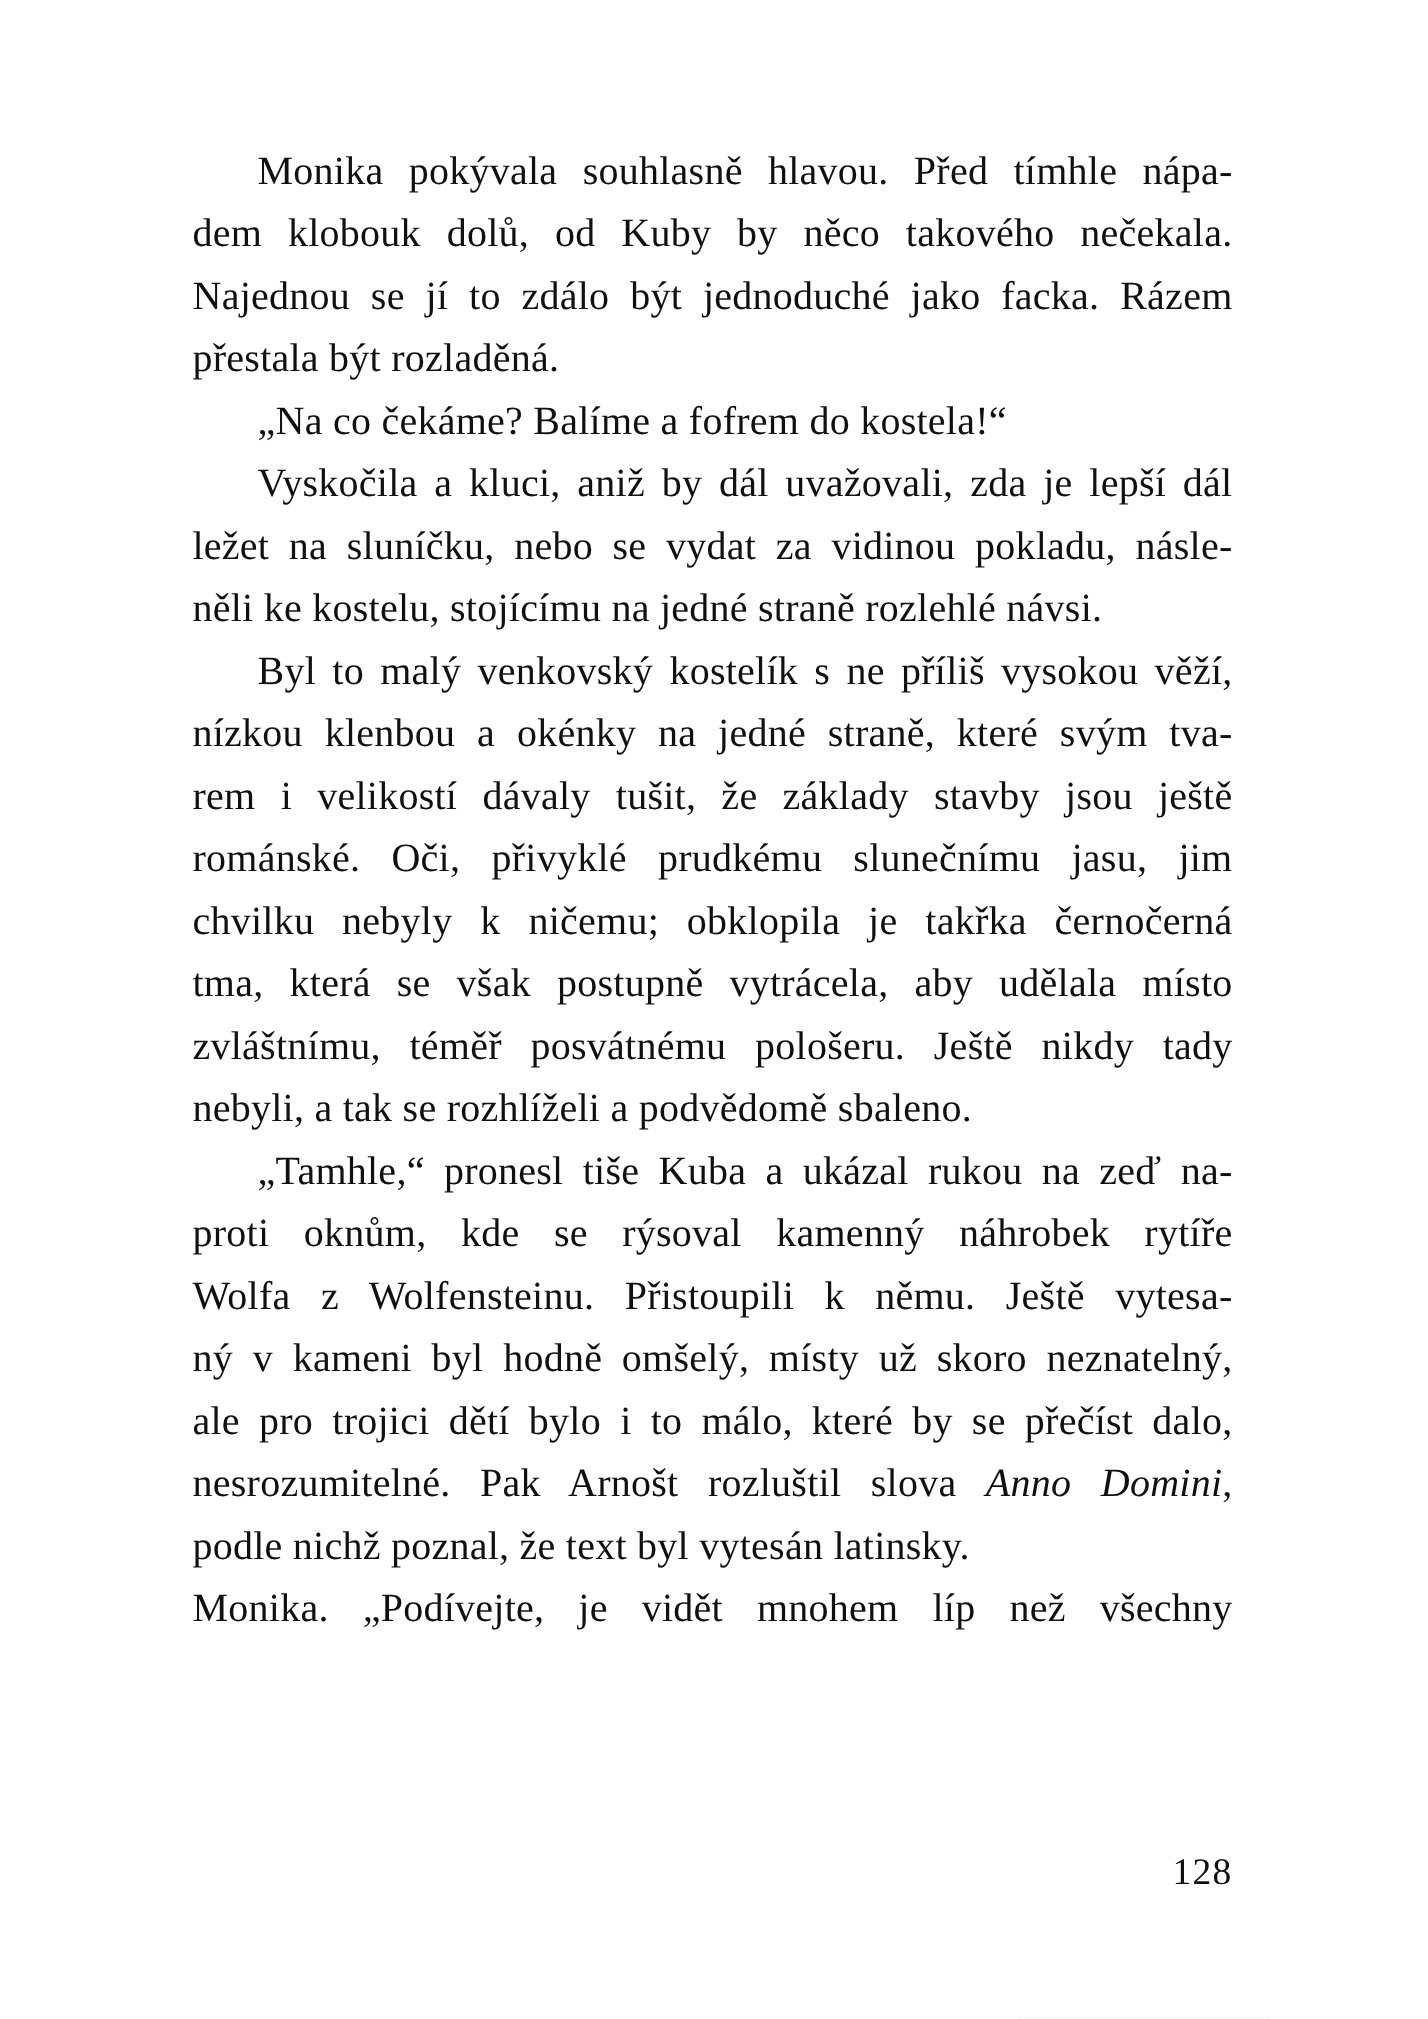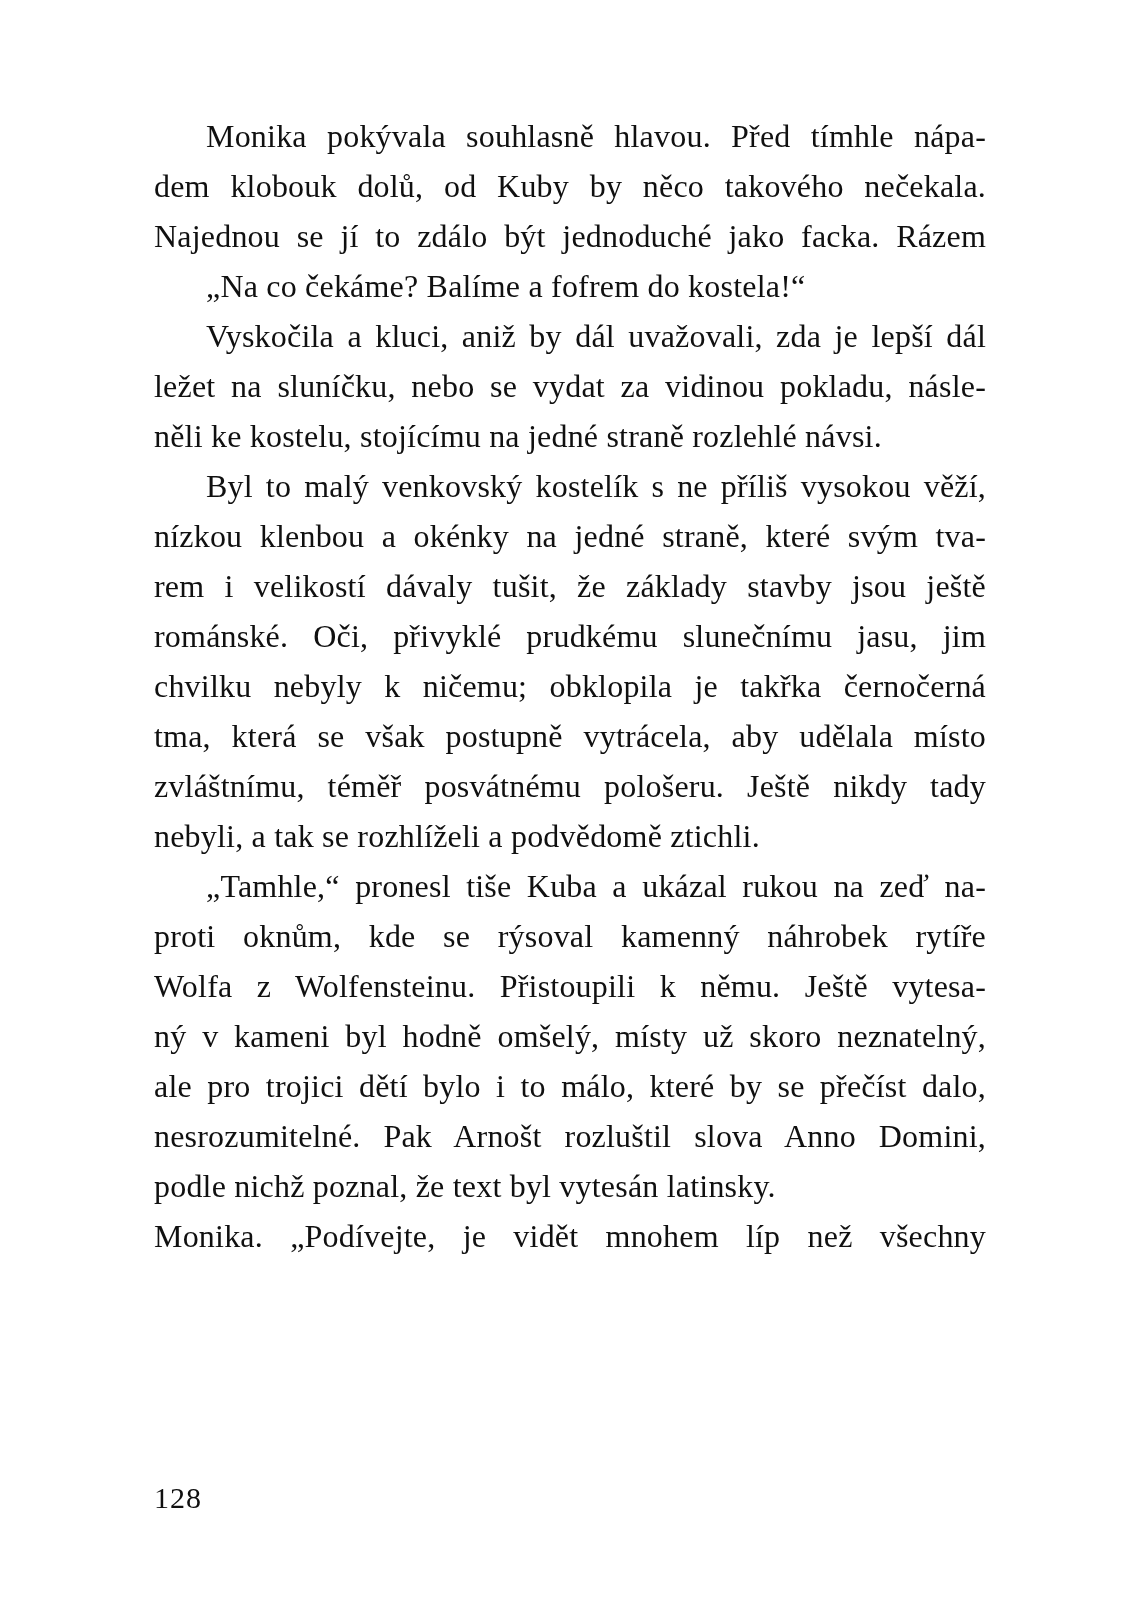--- a/index.html
+++ b/index.html
@@ -30,52 +30,54 @@
     text-align: justify;
     text-align-last: justify;
   }
   .line.para-end {
     text-align-last: left;
   }
   .line.indent {
     text-indent: 52px;
   }
   .italic {
+    font-style: italic;
   }
   .folio {
     position: absolute;
     left: 154px;
     top: 1482px;
     width: 832px;
-    text-align: left;
+    text-align: right;
     font-size: 30px;
     line-height: 32px;
     letter-spacing: 1px;
   }
 </style>
 </head>
 <body>
 
 <div class="page">
   <div class="text-block">
       <div class="line indent"><span>Monika pokývala souhlasně hlavou. Před tímhle nápa-</span></div>
       <div class="line"><span>dem klobouk dolů, od Kuby by něco takového nečekala.</span></div>
       <div class="line"><span>Najednou se jí to zdálo být jednoduché jako facka. Rázem</span></div>
+      <div class="line para-end"><span>přestala být rozladěná.</span></div>
       <div class="line indent para-end"><span>„Na co čekáme? Balíme a fofrem do kostela!“</span></div>
       <div class="line indent"><span>Vyskočila a kluci, aniž by dál uvažovali, zda je lepší dál</span></div>
       <div class="line"><span>ležet na sluníčku, nebo se vydat za vidinou pokladu, násle-</span></div>
       <div class="line para-end"><span>něli ke kostelu, stojícímu na jedné straně rozlehlé návsi.</span></div>
       <div class="line indent"><span>Byl to malý venkovský kostelík s ne příliš vysokou věží,</span></div>
       <div class="line"><span>nízkou klenbou a okénky na jedné straně, které svým tva-</span></div>
       <div class="line"><span>rem i velikostí dávaly tušit, že základy stavby jsou ještě</span></div>
       <div class="line"><span>románské. Oči, přivyklé prudkému slunečnímu jasu, jim</span></div>
       <div class="line"><span>chvilku nebyly k ničemu; obklopila je takřka černočerná</span></div>
       <div class="line"><span>tma, která se však postupně vytrácela, aby udělala místo</span></div>
       <div class="line"><span>zvláštnímu, téměř posvátnému pološeru. Ještě nikdy tady</span></div>
-      <div class="line para-end"><span>nebyli, a tak se rozhlíželi a podvědomě ztichli.</span></div>
+      <div class="line para-end"><span>nebyli, a tak se rozhlíželi a podvědomě sbaleno.</span></div>
       <div class="line indent"><span>„Tamhle,“ pronesl tiše Kuba a ukázal rukou na zeď na-</span></div>
       <div class="line"><span>proti oknům, kde se rýsoval kamenný náhrobek rytíře</span></div>
       <div class="line"><span>Wolfa z Wolfensteinu. Přistoupili k němu. Ještě vytesa-</span></div>
       <div class="line"><span>ný v kameni byl hodně omšelý, místy už skoro neznatelný,</span></div>
       <div class="line"><span>ale pro trojici dětí bylo i to málo, které by se přečíst dalo,</span></div>
       <div class="line"><span>nesrozumitelné. Pak Arnošt rozluštil slova </span><span class="italic">Anno Domini</span><span>,</span></div>
       <div class="line para-end"><span>podle nichž poznal, že text byl vytesán latinsky.</span></div>
       <div class="line"><span>Monika. „Podívejte, je vidět mnohem líp než všechny</span></div>
     </div>
   <div class="folio">128</div>

